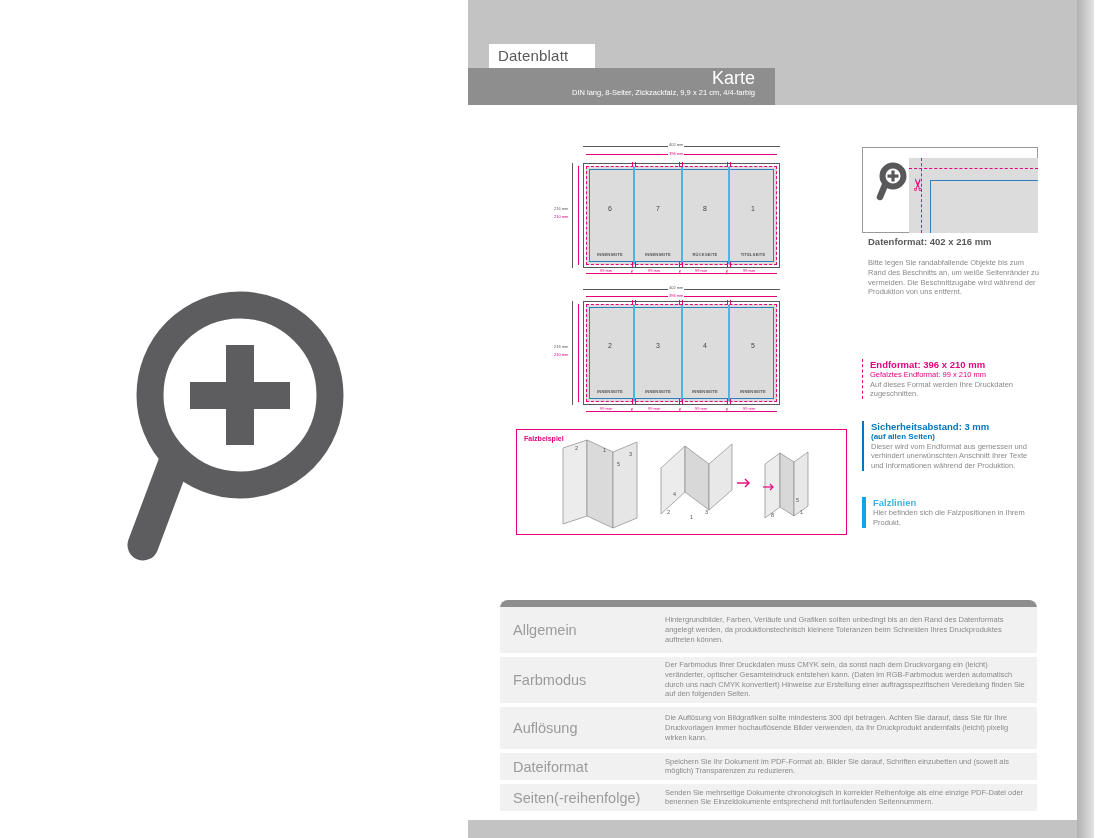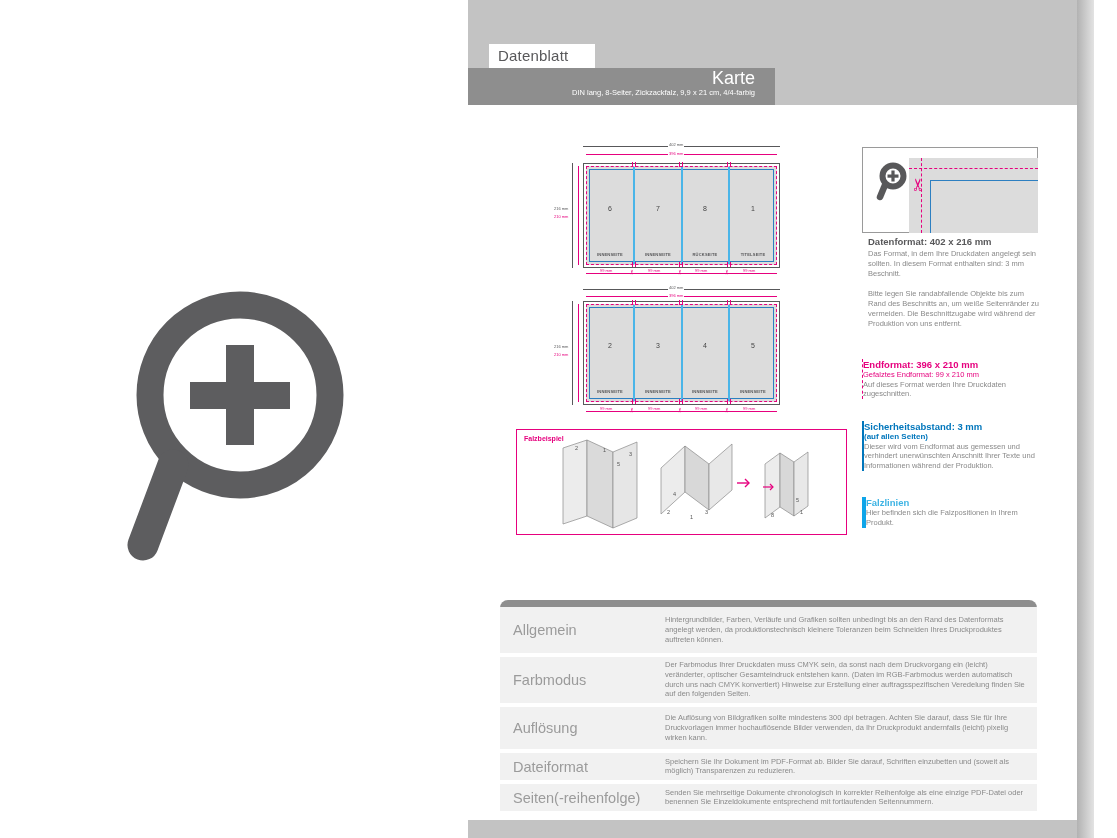--- a/index.html
+++ b/index.html
@@ -55,21 +55,21 @@
   
   .info-box { left:862px; top:147px; width:176px; height:86px; background:#fff;
               border:1px solid #9a9a9a; }
   .info-col { color:#8a8a8a; font-size:7.5px; line-height:9.8px; }
   .h-dark { color:#58585a; font-size:9.5px; font-weight:bold; line-height:11px; }
   .h-mag  { color:#e6007e; font-size:9.5px; font-weight:bold; line-height:11px; }
   .h-blue { color:#0076bc; font-size:9.5px; font-weight:bold; line-height:11px; }
   .h-cyan { color:#3eb4e4; font-size:9.5px; font-weight:bold; line-height:11px; }
   .sub-mag  { color:#e6007e; font-size:7.5px; line-height:9.5px; }
   .sub-blue { color:#0076bc; font-size:8px; font-weight:bold; line-height:9.5px; }
-  .blk { }
+  .blk { padding-left:7px; }
   .bl-mag  { border-left:1px dashed #e6007e; }
   .bl-blue { border-left:2px solid #0076bc; }
   .bl-cyan { border-left:4px solid #0ea5e9; }
 
   
   .tips-header { left:500px; top:600px; width:537px; height:25px; background:#8e8e8e;
     color:#fff; font-size:13px; line-height:25px; padding-left:14px; letter-spacing:.2px;border-radius:8px; }
   .tip-row { left:500px; width:537px; background:#f1f1f1; }
   .tip-label { position:absolute; left:13px; top:50%; transform:translateY(-50%);
     color:#9b9b9b; font-size:14.5px; }
@@ -275,21 +275,20 @@
     <div class="abs" style="left:46px;top:10px;width:129px;height:75px;background:#dcdcdc;"></div>
     <div class="abs" style="left:58px;top:10px;width:0;height:75px;border-left:1px dashed #e6007e;"></div>
     <div class="abs" style="left:46px;top:20px;width:129px;height:0;border-top:1px dashed #e6007e;"></div>
     <div class="abs" style="left:67px;top:32px;width:108px;height:0;border-top:1.5px solid #2d7fc1;"></div>
     <div class="abs" style="left:67px;top:32px;width:0;height:53px;border-left:1.5px solid #2d7fc1;"></div>
     <span class="abs" style="left:48px;top:28px;color:#e6007e;font-size:17px;line-height:17px;transform:rotate(-90deg);">✂</span>
   </div>
 
   <div class="abs info-col" style="left:868px;top:236px;width:171px;">
     <div class="h-dark">Datenformat: 402 x 216 mm</div>
-    <p style="margin-top:2px;">Das Format, in dem Ihre Druckdaten angelegt sein sollten. In diesem Format enthalten sind: 3 mm Beschnitt.</p>
     <p style="margin-top:11px;">Bitte legen Sie randabfallende Objekte bis zum Rand des Beschnitts an, um weiße Seitenränder zu vermeiden. Die Beschnittzugabe wird während der Produktion von uns entfernt.</p>
   </div>
 
   <div class="abs info-col blk bl-mag" style="left:862px;top:359px;width:177px;">
     <div class="h-mag">Endformat: 396 x 210 mm</div>
     <div class="sub-mag">Gefalztes Endformat: 99 x 210 mm</div>
     <p>Auf dieses Format werden Ihre Druckdaten zugeschnitten.</p>
   </div>
 
   <div class="abs info-col blk bl-blue" style="left:862px;top:421px;width:177px;">

